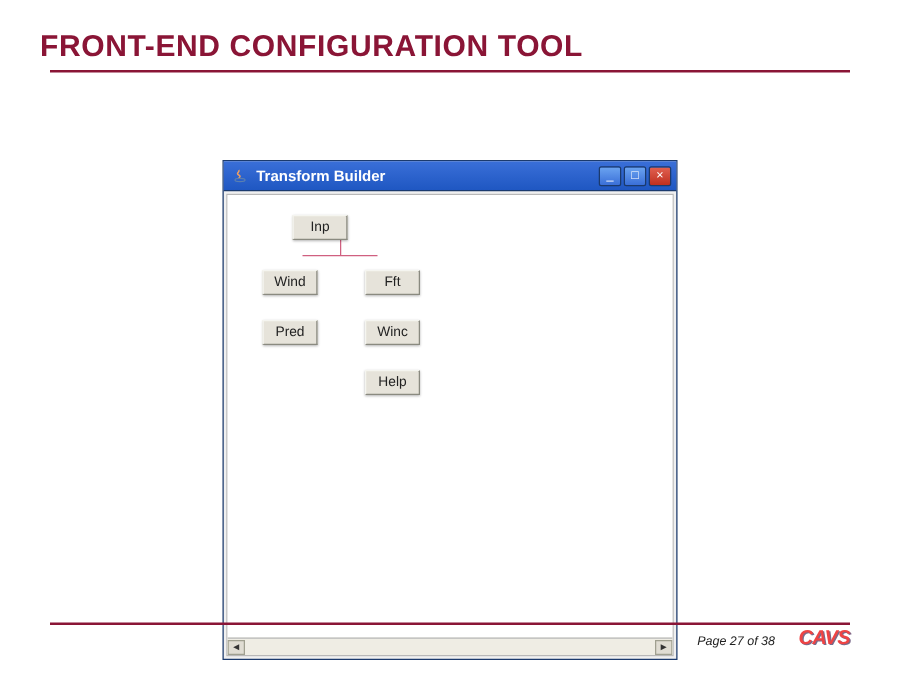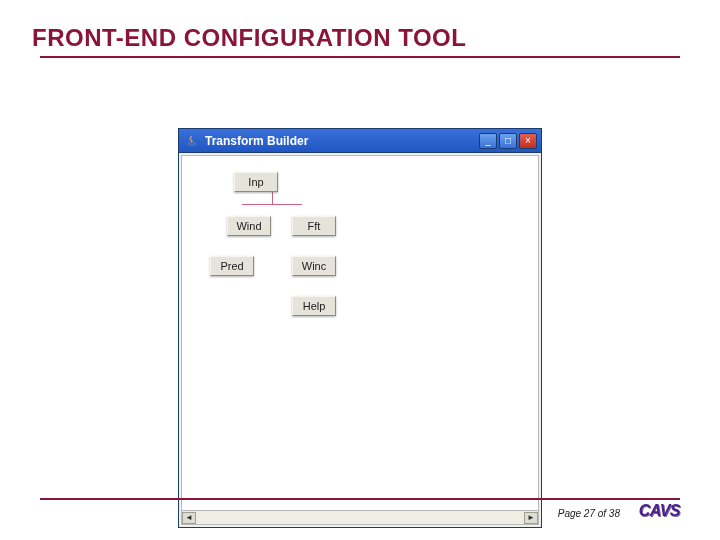--- a/index.html
+++ b/index.html
@@ -146,21 +146,21 @@
   .footer-page {
     position: absolute;
     right: 100px; top: 508px;
     font-size: 10px; font-style: italic;
     color: #222;
   }
   .footer-logo {
     position: absolute;
     right: 40px; top: 502px;
     font-size: 16px; font-weight: bold; font-style: italic;
-    color: #4c1d95;
+    color: #ef4444;
     text-shadow: 1px 1px 0 #7a6a8a;
     letter-spacing: -0.5px;
   }
 </style>
 </head>
 <body>
 
 <div class="slide">
 
   <div class="title">FRONT-END CONFIGURATION TOOL</div>
@@ -191,21 +191,21 @@
 
     <div class="canvas-wrap">
       <div class="canvas">
 
         <div class="wire" style="left:90px;top:36px;width:1px;height:12px;"></div>
         <div class="wire" style="left:60px;top:48px;width:60px;height:1px;"></div>
 
         <div class="block" style="left:52px; top:16px;">
             <span>Inp</span>
           </div>
-        <div class="block" style="left:45px; top:60px;">
+        <div class="block" style="left:28px; top:60px;">
             <span>Wind</span>
           </div>
         <div class="block" style="left:110px;top:60px;">
             <span>Fft</span>
           </div>
         <div class="block" style="left:28px; top:100px;">
             <span>Pred</span>
           </div>
         <div class="block" style="left:110px;top:100px;">
             <span>Winc</span>

